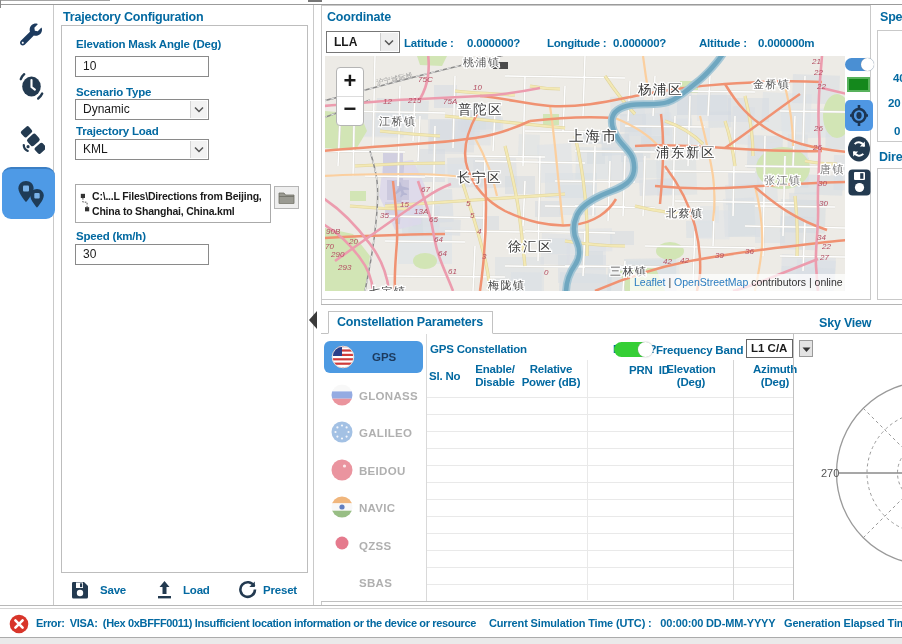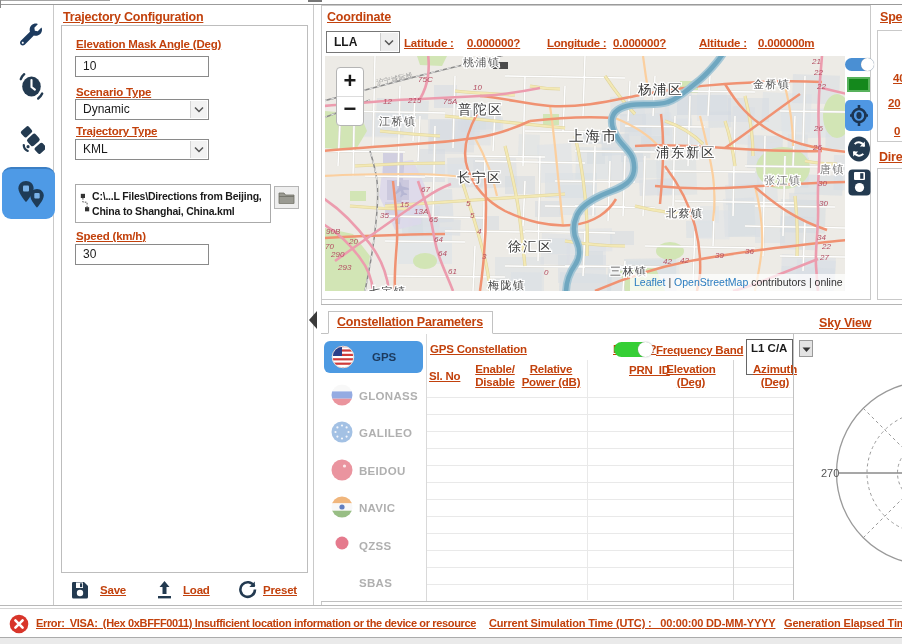--- a/index.html
+++ b/index.html
@@ -1,19 +1,19 @@
 <!DOCTYPE html>
 <html><head>
 <meta charset="utf-8">
 <style>
 * { margin:0; padding:0; box-sizing:border-box; }
 html,body { width:902px; height:644px; overflow:hidden; }
 body { font-family:"Liberation Sans",sans-serif; background:#fff; position:relative; color:#1a1a1a; }
 .abs { position:absolute; }
-.lbl { font-weight:bold; font-size:11.5px; color:#c2410c; letter-spacing:-0.2px;text-decoration:underline; }
+.lbl { font-weight:bold; font-size:11.5px; color:#0369a1; letter-spacing:-0.2px; }
 .inp { position:absolute; background:#fff; border:1px solid #8a8a8a; font-size:12px; color:#1a1a1a; }
 </style>
 </head>
 <body>
 
 <div class="abs" style="left:0;top:0;width:110px;height:1px;background:#a5a5a5;"></div>
 <div class="abs" style="left:308px;top:0;width:14px;height:2px;background:#777;"></div>
 <div class="abs" style="left:0;top:4px;width:902px;height:1px;background:#9b9b9b;"></div>
 <div class="abs" style="left:0;top:0;width:1px;height:8px;background:#888;"></div>
 
@@ -56,21 +56,21 @@
 <div class="inp" style="left:75px;top:56px;width:134px;height:21px;padding:2px 0 0 7px;">10</div>
 
 <div class="abs lbl" style="left:76px;top:86px;">Scenario Type</div>
 <div class="inp" style="left:75px;top:99px;width:134px;height:21px;padding:2px 0 0 7px;">Dynamic
   <span style="position:absolute;right:1px;top:1px;width:17px;height:17px;background:#f2f2f2;border-left:1px solid #d5d5d5;"></span>
   <svg style="position:absolute;right:4px;top:6px;" width="10" height="7" viewBox="0 0 10 7">
       <path d="M1 1.5 L5 5.5 L9 1.5" stroke="#555" stroke-width="1.5" fill="none"></path>
     </svg>
 </div>
 
-<div class="abs lbl" style="left:76px;top:125px;">Trajectory Type</div>
+<div class="abs lbl" style="left:76px;top:125px;">Trajectory Load</div>
 <div class="inp" style="left:75px;top:139px;width:134px;height:21px;padding:2px 0 0 7px;">KML
   <span style="position:absolute;right:1px;top:1px;width:17px;height:17px;background:#f2f2f2;border-left:1px solid #d5d5d5;"></span>
   <svg style="position:absolute;right:4px;top:6px;" width="10" height="7" viewBox="0 0 10 7">
       <path d="M1 1.5 L5 5.5 L9 1.5" stroke="#555" stroke-width="1.5" fill="none"></path>
     </svg>
 </div>
 
 <div class="abs lbl" style="left:76px;top:180px;margin-top:28px;">KML File Path</div>
 <div class="inp" style="left:75px;top:184px;width:196px;height:39px;border-color:#aaa;"></div>
 <svg class="abs" style="left:80px;top:192px;" width="10" height="22" viewBox="0 0 12 24">
@@ -660,21 +660,21 @@
 </svg>
 <div class="abs" style="left:359px;top:540px;font-weight:bold;font-size:11.5px;color:#b0b0b0;letter-spacing:0.3px;">QZSS</div>
 
 <div class="abs" style="left:359px;top:577px;font-weight:bold;font-size:11.5px;color:#b0b0b0;letter-spacing:0.3px;">SBAS</div>
 
 <div class="abs lbl" style="left:430px;top:343px;">GPS Constellation</div>
 <div class="abs lbl" style="left:569px;top:343px;margin-left:44px;">Enable?</div>
 <div class="abs" style="left:614px;top:342px;width:38px;height:15px;border-radius:8px;background:#35cf35;"></div>
 <div class="abs" style="left:638px;top:341.5px;width:15px;height:15px;border-radius:50%;background:#fff;box-shadow:0 0 1.5px #999;"></div>
 <div class="abs lbl" style="left:656px;top:344px;font-size:11.5px;letter-spacing:-0.2px;">Frequency Band</div>
-<div class="abs" style="left:746px;top:339px;width:47px;height:36px;border:1px solid #666;background:#fff;font-size:11.5px;font-weight:bold;padding:2px 0 0 4px;">L1 C/A</div>
+<div class="abs" style="left:746px;top:339px;width:47px;height:19px;border:1px solid #666;background:#fff;font-size:11.5px;font-weight:bold;padding:2px 0 0 4px;">L1 C/A</div>
 <div class="abs" style="left:799px;top:340px;width:14px;height:17px;background:#e3e3e3;border:1px solid #9a9a9a;"></div>
 <svg class="abs" style="left:802px;top:347px;" width="9" height="6" viewBox="0 0 9 6">
     <path d="M0.5 0.5 L4.5 5 L8.5 0.5" fill="#333"></path>
   </svg>
 
 <div class="abs lbl" style="left:429px;top:370px;">Sl. No</div>
 <div class="abs lbl" style="left:470px;top:363px;width:50px;text-align:center;line-height:13px;">Enable/ Disable</div>
 <div class="abs lbl" style="left:519px;top:363px;width:64px;text-align:center;line-height:13px;">Relative Power (dB)</div>
 <div class="abs lbl" style="left:593px;top:364px;padding-left:36px;">PRN&nbsp; ID</div>
 <div class="abs lbl" style="left:659px;top:363px;width:64px;text-align:center;line-height:13px;">Elevation (Deg)</div>

